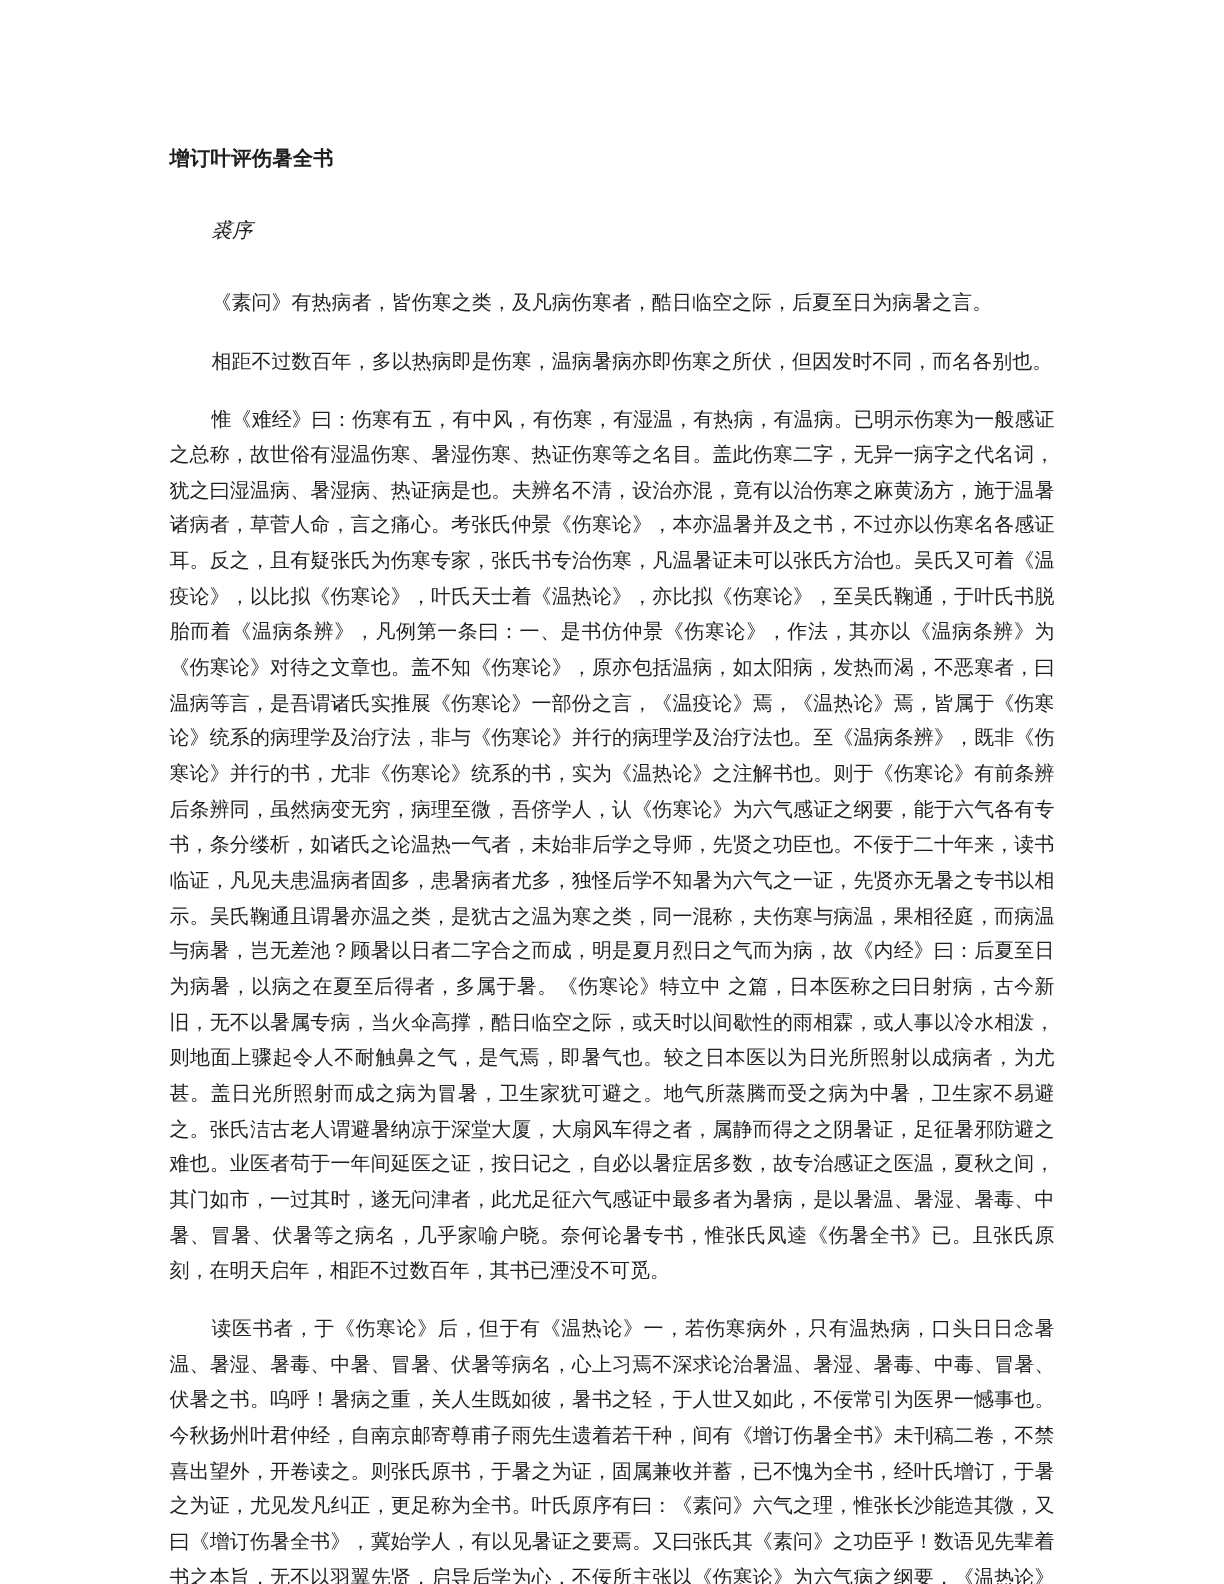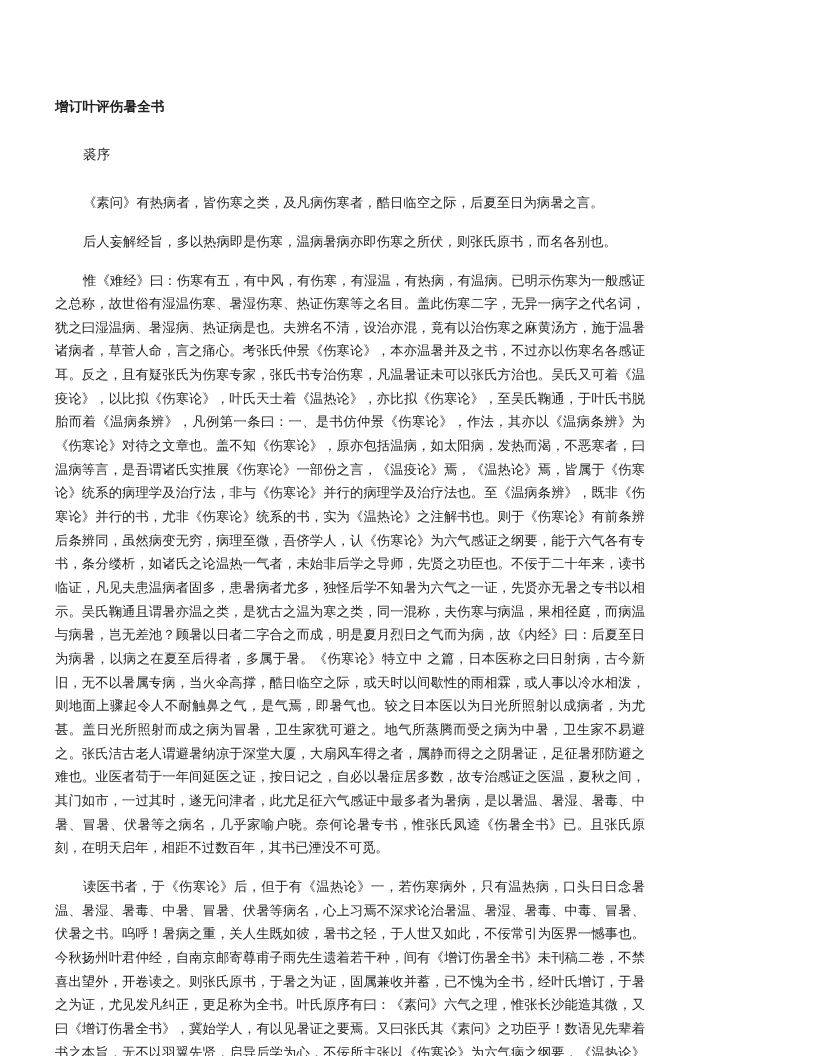--- a/index.html
+++ b/index.html
@@ -12,21 +12,21 @@
     height: 1056px;
     font-family: "DejaVu Serif", "Liberation Serif", serif;
     color: #1a1a1a;
     overflow: hidden;
   }
   .page {
     position: relative;
     width: 816px;
     height: 1056px;
     box-sizing: border-box;
-    padding: 96px 113px 96px 55px;
+    padding: 96px 113px 96px 113px;
     background: #ffffff;
   }
   .doc-body {
     width: 590px;
   }
   .doc-title {
     font-size: 13.5px;
     line-height: 1.6;
     color: #1f1f1f;
     margin: 0 0 26px 0;
@@ -34,20 +34,21 @@
     white-space: pre-wrap;
   }
   .doc-subtitle {
     font-size: 13.5px;
     line-height: 1.6;
     color: #1f1f1f;
     margin: 0 0 26px 0;
     text-indent: 28px;
     letter-spacing: 0.2px;
     white-space: pre-wrap;
+    font-style: italic;
   }
   .para {
     font-size: 13.3px;
     line-height: 1.78;
     color: #1f1f1f;
     margin: 0 0 15px 0;
     text-indent: 28px;
     text-align: justify;
     text-justify: inter-ideograph;
     letter-spacing: 0.05px;
@@ -63,20 +64,20 @@
 
 <div class="page">
   <div class="doc-body">
 
     <h1 class="doc-title">增订叶评伤暑全书</h1>
 
     <div class="doc-subtitle">裘序</div>
 
     <p class="para">《素问》有热病者，皆伤寒之类，及凡病伤寒者，酷日临空之际，后夏至日为病暑之言。</p>
 
-    <p class="para">后人妄解经旨，多以热病即是伤寒，温病暑病亦即伤寒之所伏，则张氏原书，而名各别也。</p>
+    <p class="para">相距不过数百年，多以热病即是伤寒，温病暑病亦即伤寒之所伏，但因发时不同，而名各别也。</p>
 
     <p class="para">惟《难经》曰：伤寒有五，有中风，有伤寒，有湿温，有热病，有温病。已明示伤寒为一般感证之总称，故世俗有湿温伤寒、暑湿伤寒、热证伤寒等之名目。盖此伤寒二字，无异一病字之代名词，犹之曰湿温病、暑湿病、热证病是也。夫辨名不清，设治亦混，竟有以治伤寒之麻黄汤方，施于温暑诸病者，草菅人命，言之痛心。考张氏仲景《伤寒论》，本亦温暑并及之书，不过亦以伤寒名各感证耳。反之，且有疑张氏为伤寒专家，张氏书专治伤寒，凡温暑证未可以张氏方治也。吴氏又可着《温疫论》，以比拟《伤寒论》，叶氏天士着《温热论》，亦比拟《伤寒论》，至吴氏鞠通，于叶氏书脱胎而着《温病条辨》，凡例第一条曰：一、是书仿仲景《伤寒论》，作法，其亦以《温病条辨》为《伤寒论》对待之文章也。盖不知《伤寒论》，原亦包括温病，如太阳病，发热而渴，不恶寒者，曰温病等言，是吾谓诸氏实推展《伤寒论》一部份之言，《温疫论》焉，《温热论》焉，皆属于《伤寒论》统系的病理学及治疗法，非与《伤寒论》并行的病理学及治疗法也。至《温病条辨》，既非《伤寒论》并行的书，尤非《伤寒论》统系的书，实为《温热论》之注解书也。则于《伤寒论》有前条辨后条辨同，虽然病变无穷，病理至微，吾侪学人，认《伤寒论》为六气感证之纲要，能于六气各有专书，条分缕析，如诸氏之论温热一气者，未始非后学之导师，先贤之功臣也。不佞于二十年来，读书临证，凡见夫患温病者固多，患暑病者尤多，独怪后学不知暑为六气之一证，先贤亦无暑之专书以相示。吴氏鞠通且谓暑亦温之类，是犹古之温为寒之类，同一混称，夫伤寒与病温，果相径庭，而病温与病暑，岂无差池？顾暑以日者二字合之而成，明是夏月烈日之气而为病，故《内经》曰：后夏至日为病暑，以病之在夏至后得者，多属于暑。《伤寒论》特立中 之篇，日本医称之曰日射病，古今新旧，无不以暑属专病，当火伞高撑，酷日临空之际，或天时以间歇性的雨相霖，或人事以冷水相泼，则地面上骤起令人不耐触鼻之气，是气焉，即暑气也。较之日本医以为日光所照射以成病者，为尤甚。盖日光所照射而成之病为冒暑，卫生家犹可避之。地气所蒸腾而受之病为中暑，卫生家不易避之。张氏洁古老人谓避暑纳凉于深堂大厦，大扇风车得之者，属静而得之之阴暑证，足征暑邪防避之难也。业医者苟于一年间延医之证，按日记之，自必以暑症居多数，故专治感证之医温，夏秋之间，其门如市，一过其时，遂无问津者，此尤足征六气感证中最多者为暑病，是以暑温、暑湿、暑毒、中暑、冒暑、伏暑等之病名，几乎家喻户晓。奈何论暑专书，惟张氏凤逵《伤暑全书》已。且张氏原刻，在明天启年，相距不过数百年，其书已湮没不可觅。</p>
 
     <p class="para">读医书者，于《伤寒论》后，但于有《温热论》一，若伤寒病外，只有温热病，口头日日念暑温、暑湿、暑毒、中暑、冒暑、伏暑等病名，心上习焉不深求论治暑温、暑湿、暑毒、中毒、冒暑、伏暑之书。呜呼！暑病之重，关人生既如彼，暑书之轻，于人世又如此，不佞常引为医界一憾事也。今秋扬州叶君仲经，自南京邮寄尊甫子雨先生遗着若干种，间有《增订伤暑全书》未刊稿二卷，不禁喜出望外，开卷读之。则张氏原书，于暑之为证，固属兼收并蓄，已不愧为全书，经叶氏增订，于暑之为证，尤见发凡纠正，更足称为全书。叶氏原序有曰：《素问》六气之理，惟张长沙能造其微，又曰《增订伤暑全书》，冀始学人，有以见暑证之要焉。又曰张氏其《素问》之功臣乎！数语见先辈着书之本旨，无不以羽翼先贤，启导后学为心，不佞所主张以《伤寒论》为六气病之纲要，《温热论》为推展《伤寒论》六气中一气之书，今是书亦可谓为推展《伤寒论》六气中一气之书，张氏其亦为《伤寒论》之功臣乎。学人能本叶氏增订之心，有以见暑证之要者，当必知是书与《温热论》诸书并重焉。今有刊行国医百家之举，爰亟亟以</p>
 
   </div>
 </div>
 
 </body></html>

